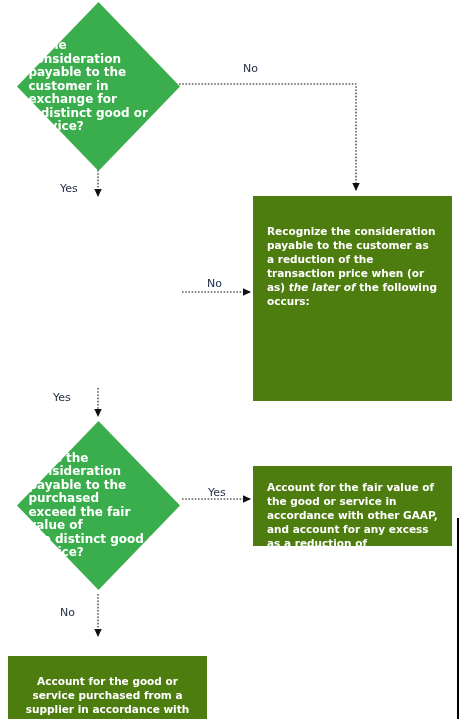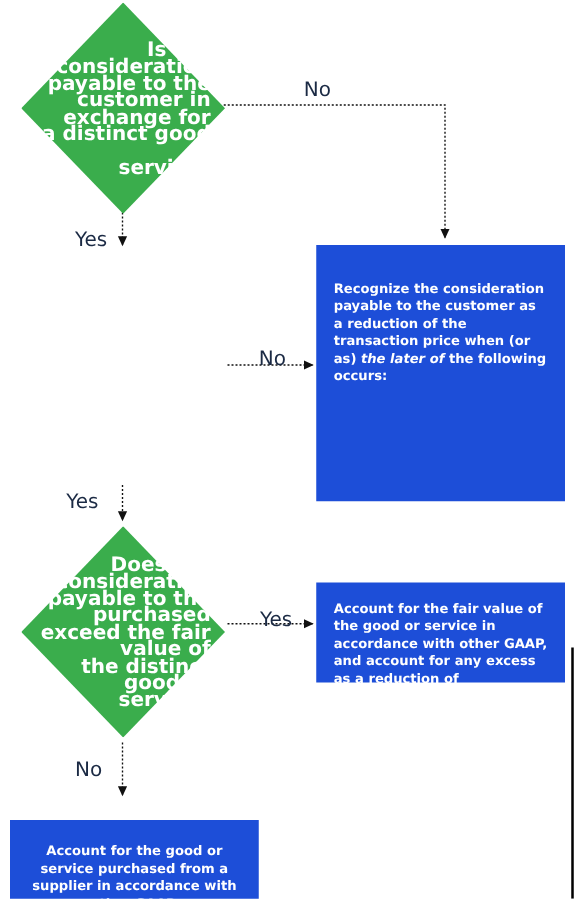--- a/index.html
+++ b/index.html
@@ -39,29 +39,29 @@
     height: 100%;
     background: #3aad4c;
     -webkit-clip-path: polygon(50% 0%, 100% 50%, 50% 100%, 0% 50%);
     clip-path: polygon(50% 0%, 100% 50%, 50% 100%, 0% 50%);
   }
   .diamond .txt {
     position: relative;
     z-index: 2;
     color: #ffffff;
     font-weight: bold;
-    font-size: 16px;
+    font-size: 12px;
     line-height: 13.5px;
-    text-align: right;
+    text-align: left;
     width: 86%;
     white-space: pre-line;
   }
   
   .gbox {
-    background: #1d4ed8;
+    background: #4d7c0f;
     color: #ffffff;
     font-size: 10.5px;
     line-height: 14px;
     font-weight: bold;
   }
   .gbox .body {
     padding: 14px 14px 12px 14px;
     white-space: pre-line;
   }
   .gbox .body.center {
@@ -88,21 +88,21 @@
     position: absolute;
     left: 0;
     top: 5px;
     width: 3.5px;
     height: 3.5px;
     background: #ffffff;
   }
   
   .elabel {
     position: absolute;
-    font-size: 16px;
+    font-size: 11px;
     color: #1b2a44;
     font-weight: normal;
     white-space: nowrap;
   }
   
   .vrule {
     position: absolute;
     background: #000000;
   }
 </style>

